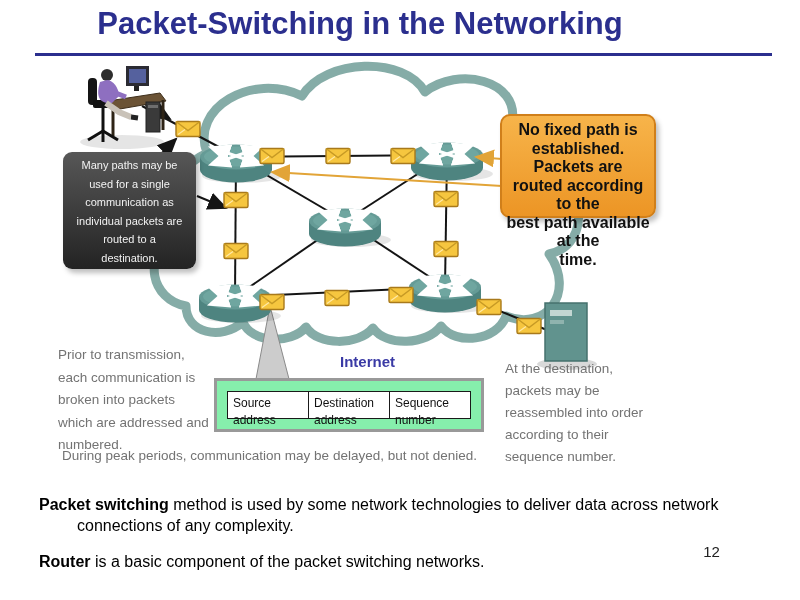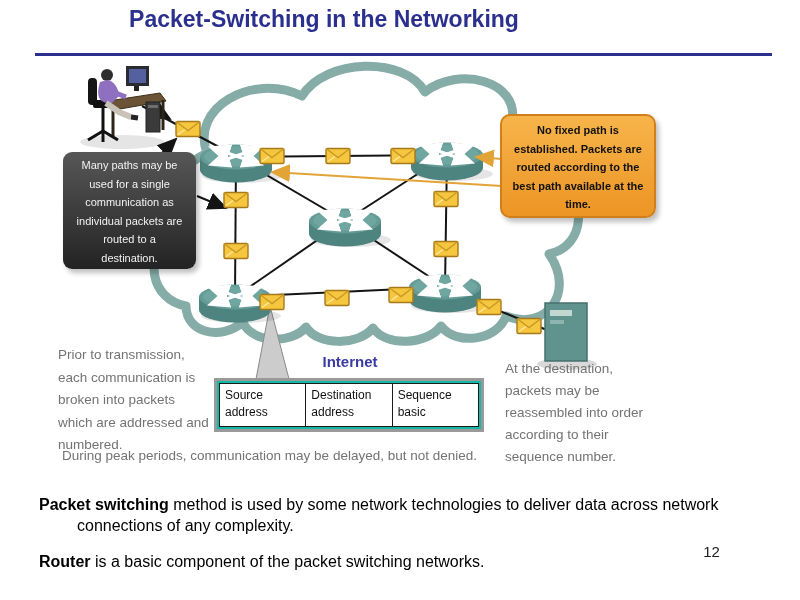--- a/index.html
+++ b/index.html
@@ -4,52 +4,52 @@
 <style>
   html,body{margin:0;padding:0;background:#fff;}
   .slide{
     position:relative;width:800px;height:600px;background:#fff;overflow:hidden;
     font-family:"Liberation Sans",sans-serif;
   }
   .abs{position:absolute;}
   
   .title{
     left:0;top:6px;width:648px;text-align:center;
-    font-size:23px;font-weight:bold;color:#2B2F8E;letter-spacing:0;
+    font-size:31px;font-weight:bold;color:#2B2F8E;letter-spacing:0;padding-left:36px;
   }
   .title-rule{left:35px;top:53px;width:737px;height:3px;background:#2B2F8E;}
   
   svg.diagram{left:0;top:0;width:800px;height:600px;z-index:1;}
   .overlay{z-index:2;}
   
   .callout-left{
     left:63px;top:152px;width:133px;height:117px;border-radius:9px;
     background:linear-gradient(#575757,#232323);
     color:#F2F2F2;font-size:11px;line-height:18.6px;text-align:center;
     padding:4px 2px;box-sizing:border-box;white-space:pre-line;
     box-shadow:3px 4px 5px rgba(0,0,0,0.25);
   }
   .callout-right{
     left:500px;top:114px;width:156px;height:104px;border-radius:10px;
     background:linear-gradient(#F7B44A,#EC9525);border:2px solid #D07F1A;
-    color:#111;font-size:11px;font-weight:bold;line-height:18.5px;text-align:center;
+    color:#111;font-size:16px;font-weight:bold;line-height:18.5px;text-align:center;
     padding:5px 2px;box-sizing:border-box;white-space:pre-line;
     box-shadow:3px 4px 5px rgba(0,0,0,0.25);
   }
   
   .note{color:#737373;}
   .note-prior{left:58px;top:344px;width:182px;font-size:13.5px;line-height:22.5px;white-space:pre-line;}
   .note-peak{left:62px;top:448px;width:420px;font-size:13.5px;}
   .note-destination{left:505px;top:358px;width:158px;font-size:13.5px;line-height:22px;white-space:pre-line;}
-  .internet-label{left:305px;top:353px;width:90px;text-align:center;
+  .internet-label{left:305px;top:353px;width:90px;text-align:right;
     font-size:15px;font-weight:bold;color:#3A3AA5;}
   
   .ptable{
     left:214px;top:378px;width:270px;height:54px;box-sizing:border-box;
-    border:3px solid #999;background:#14b8a6;padding:2px;display:flex;
+    border:3px solid #999;background:#86efac;padding:10px;display:flex;
   }
   .ptable .cell{
     border:1px solid #1a1a1a;margin-right:-1px;background:#fff;
     font-size:12px;line-height:16.5px;color:#111;padding:3px 5px;
     box-sizing:border-box;white-space:pre-line;flex:1;
   }
   .ptable .cell:last-child{margin-right:0;}
   
   .body-text{left:24px;top:479px;width:752px;color:#000;}
   .body-text p{
@@ -216,21 +216,21 @@
 numbered.</div>
 
   <div class="abs overlay internet-label">Internet</div>
 
   <div class="abs overlay ptable">
     <div class="cell">Source
 address</div>
     <div class="cell">Destination
 address</div>
     <div class="cell">Sequence
-basic</div>
+number</div>
   </div>
 
   <div class="abs overlay note note-peak">During peak periods, communication may be delayed, but not denied.</div>
 
   <div class="abs overlay note note-destination">At the destination,
 packets may be
 reassembled into order
 according to their
 sequence number.</div>
 

